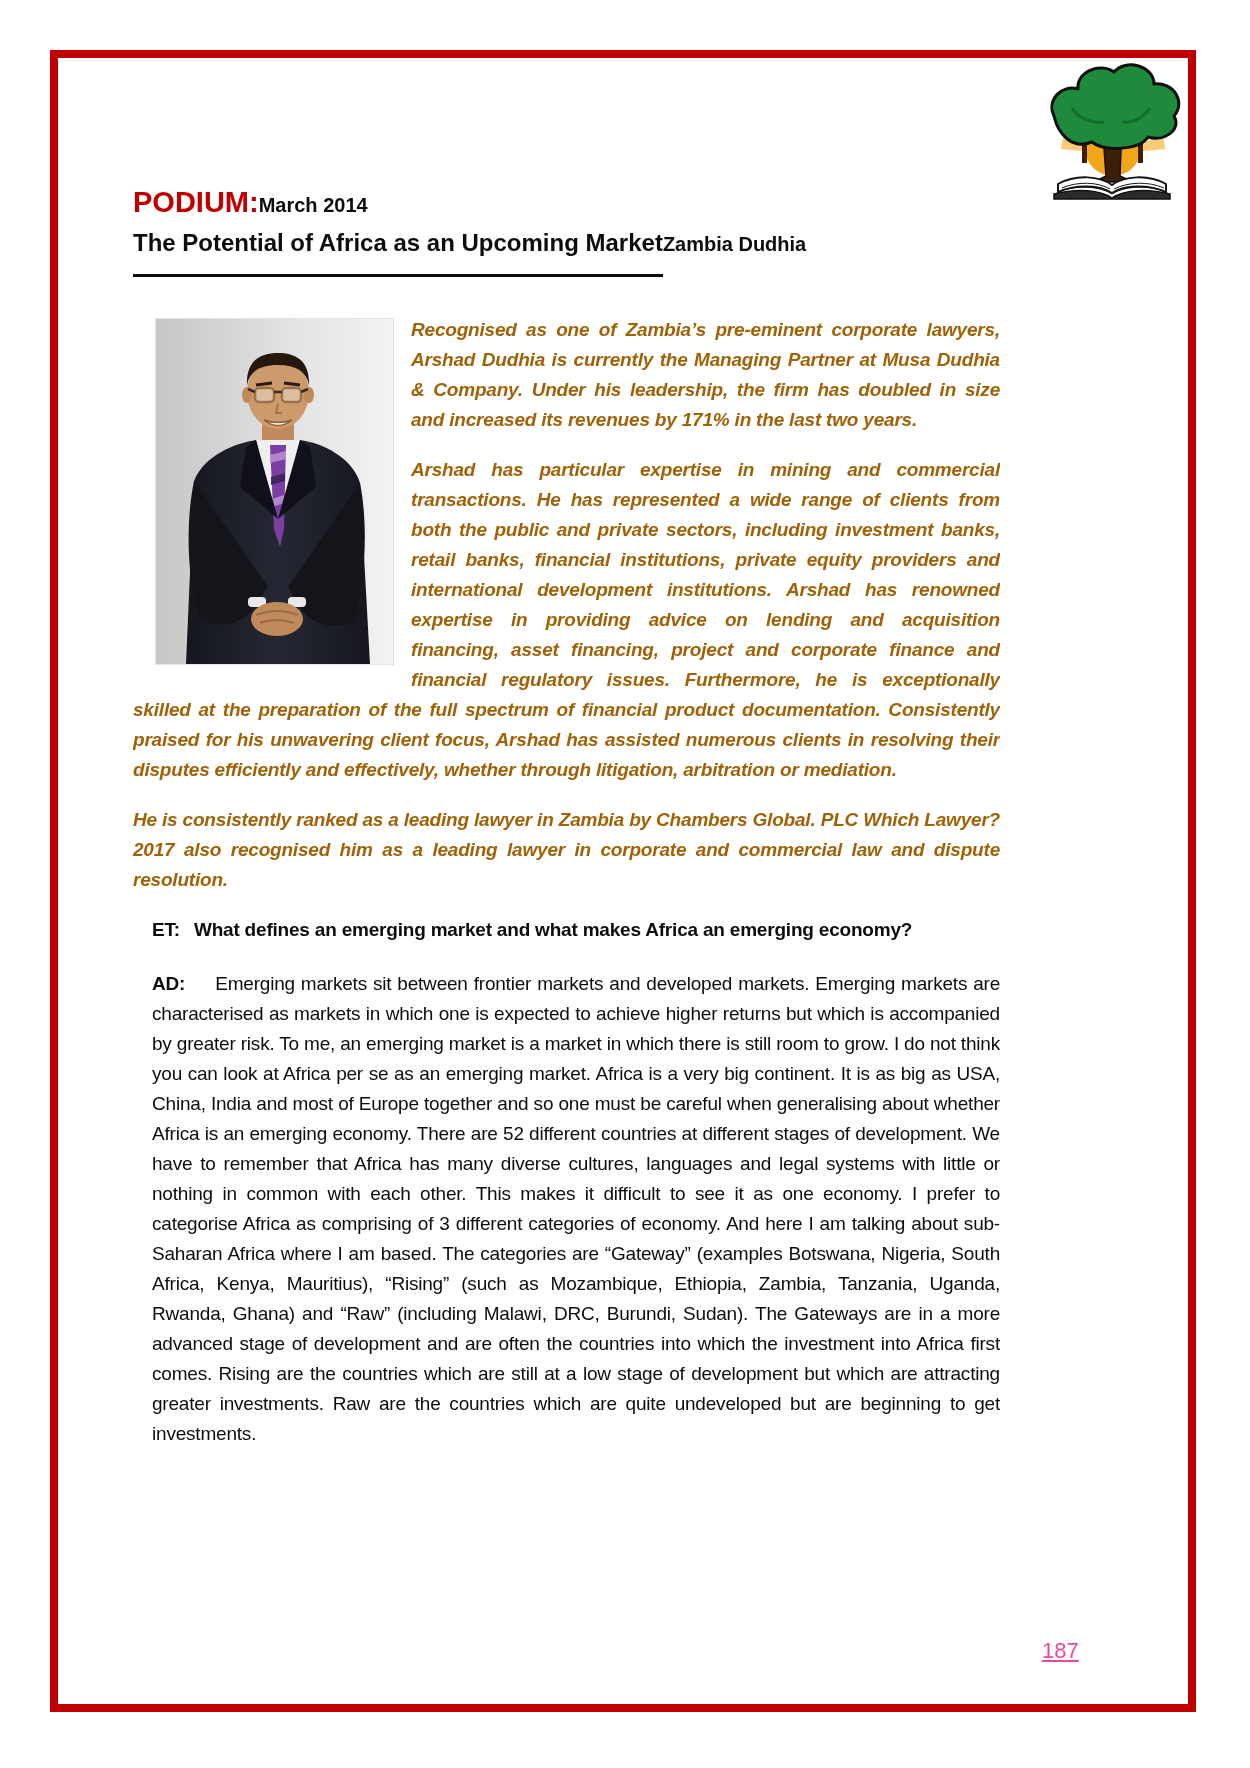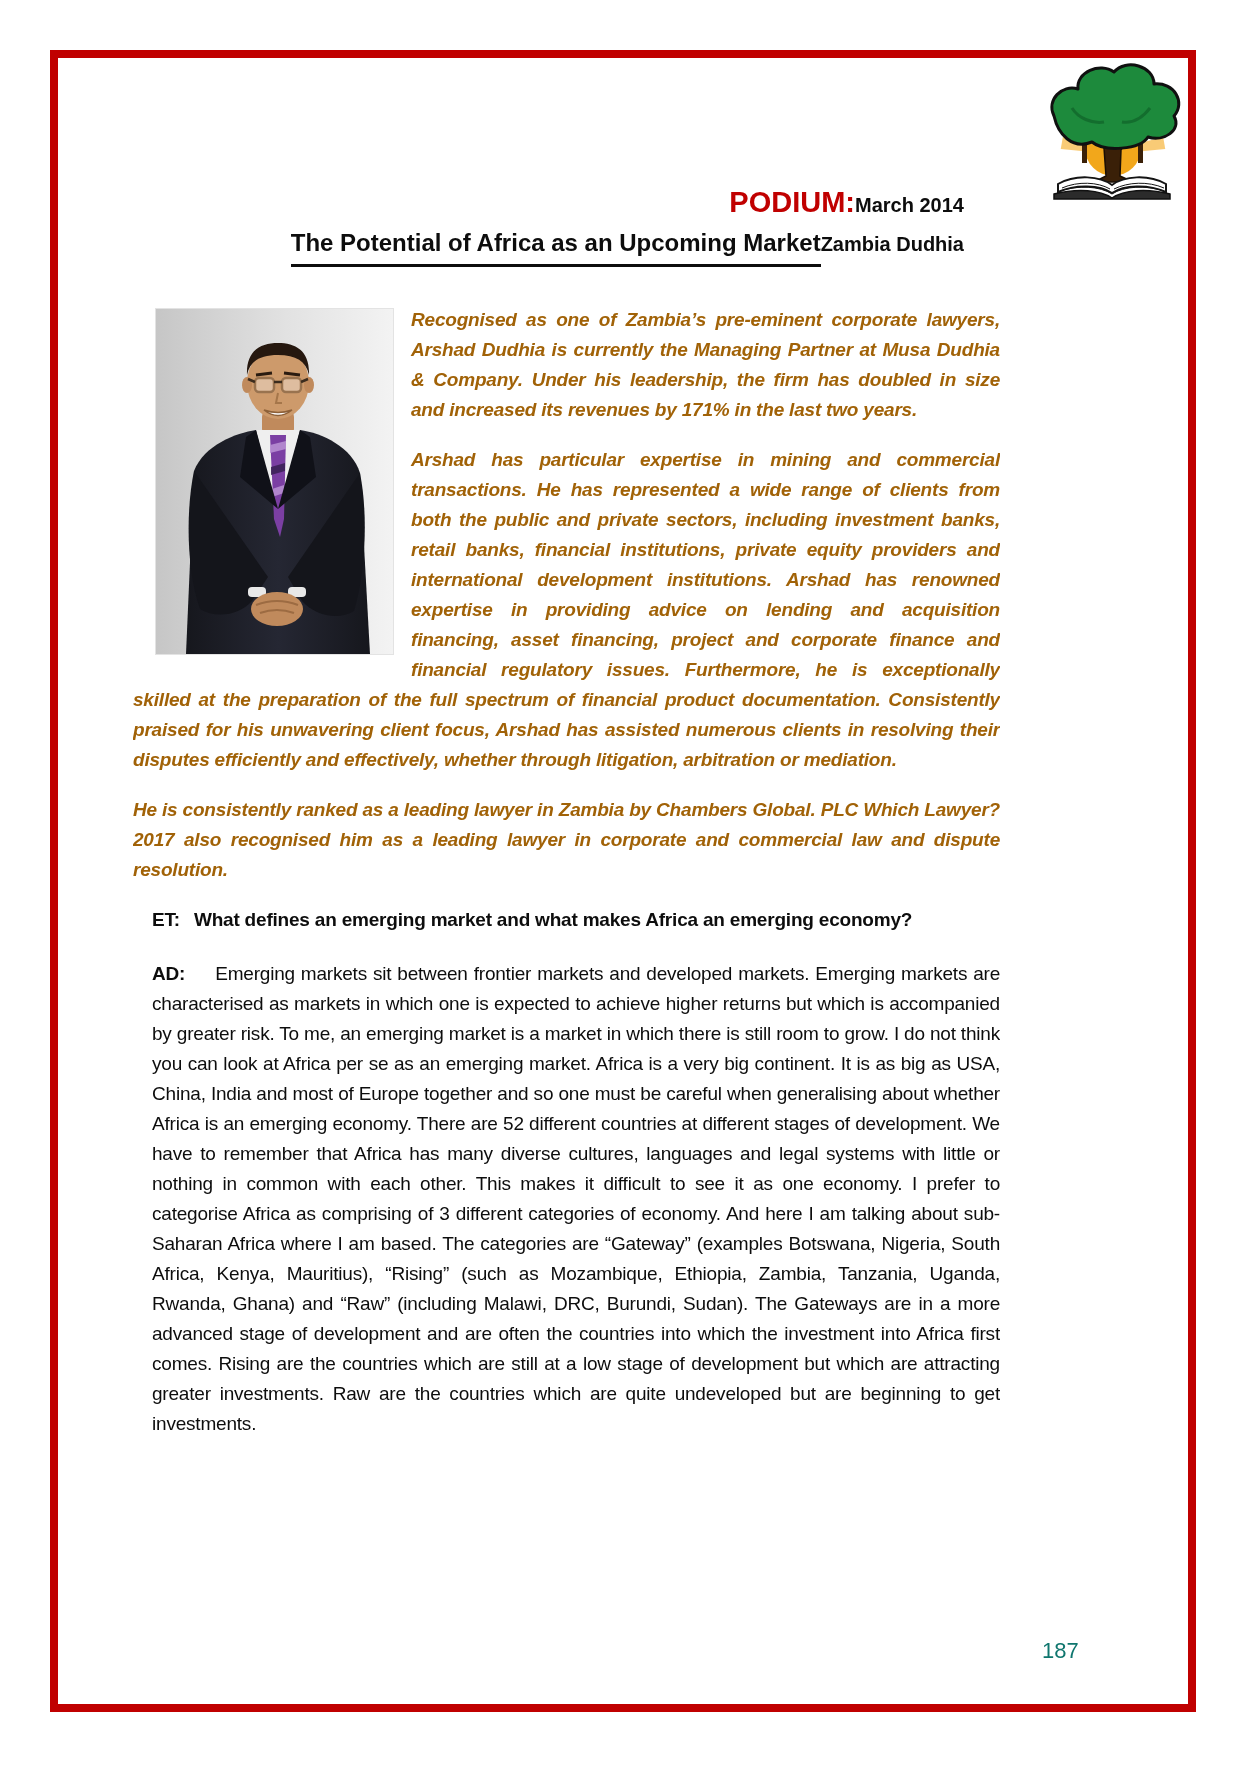--- a/index.html
+++ b/index.html
@@ -2,37 +2,37 @@
 <html><head>
 <meta charset="utf-8">
 <style>
   html,body{margin:0;padding:0;background:#ffffff;}
   body{width:1250px;height:1768px;font-family:"Liberation Sans",sans-serif;color:#111;}
   .page{position:relative;width:1250px;height:1768px;background:#fff;overflow:hidden;}
   .border-frame{position:absolute;left:50px;top:50px;width:1130px;height:1646px;
     border:8px solid #C00000;box-sizing:content-box;}
   .logo{position:absolute;left:1038px;top:58px;width:150px;height:150px;}
   .content{position:absolute;left:133px;top:186px;width:867px;height:1445px;overflow:hidden;}
-  .header-row{display:flex;justify-content:flex-end;align-items:baseline;}
+  .header-row{display:flex;justify-content:flex-start;align-items:baseline;}
   .podium{font-size:29px;font-weight:bold;color:#C00000;letter-spacing:0;}
   .hdr-right{font-size:20px;font-weight:bold;color:#0d0d0d;padding-right:36px;}
   .title-row{margin-top:10px;}
   .article-title{font-size:24px;font-weight:bold;color:#0d0d0d;
-    border-bottom:3px solid #0d0d0d;padding-bottom:7px;display:inline-block;}
+    border-bottom:3px solid #0d0d0d;padding-bottom:17px;display:inline-block;}
   .bio{margin-top:38px;font-style:italic;font-weight:bold;font-size:19px;
     line-height:30px;letter-spacing:-0.2px;text-align:justify;color:#a16207;}
   .bio p{margin:0 0 20px 0;}
   .photo-float{float:left;width:237px;height:345px;margin:4px 18px 10px 23px;
     box-shadow:0 0 0 1px #e3e3e3;}
   .qa{font-size:19px;line-height:30px;letter-spacing:-0.2px;color:#0d0d0d;margin-left:19px;}
   .question{font-weight:bold;margin:4px 0 0 0;text-align:left;}
   .q-label{margin-right:14px;}
   .answer{margin-top:24px;text-align:justify;}
   .a-label{font-weight:bold;margin-right:30px;}
-  .footer-page{position:absolute;left:1042px;top:1638px;font-size:22px;color:#0f766e;}
+  .footer-page{position:absolute;left:1042px;top:1638px;font-size:22px;color:#ec4899;text-decoration:underline;}
 </style>
 </head>
 <body>
 
 <div class="page">
 
   <div class="border-frame"></div>
 
   <div class="logo">
     <svg width="150" height="150" viewBox="0 0 150 150">

